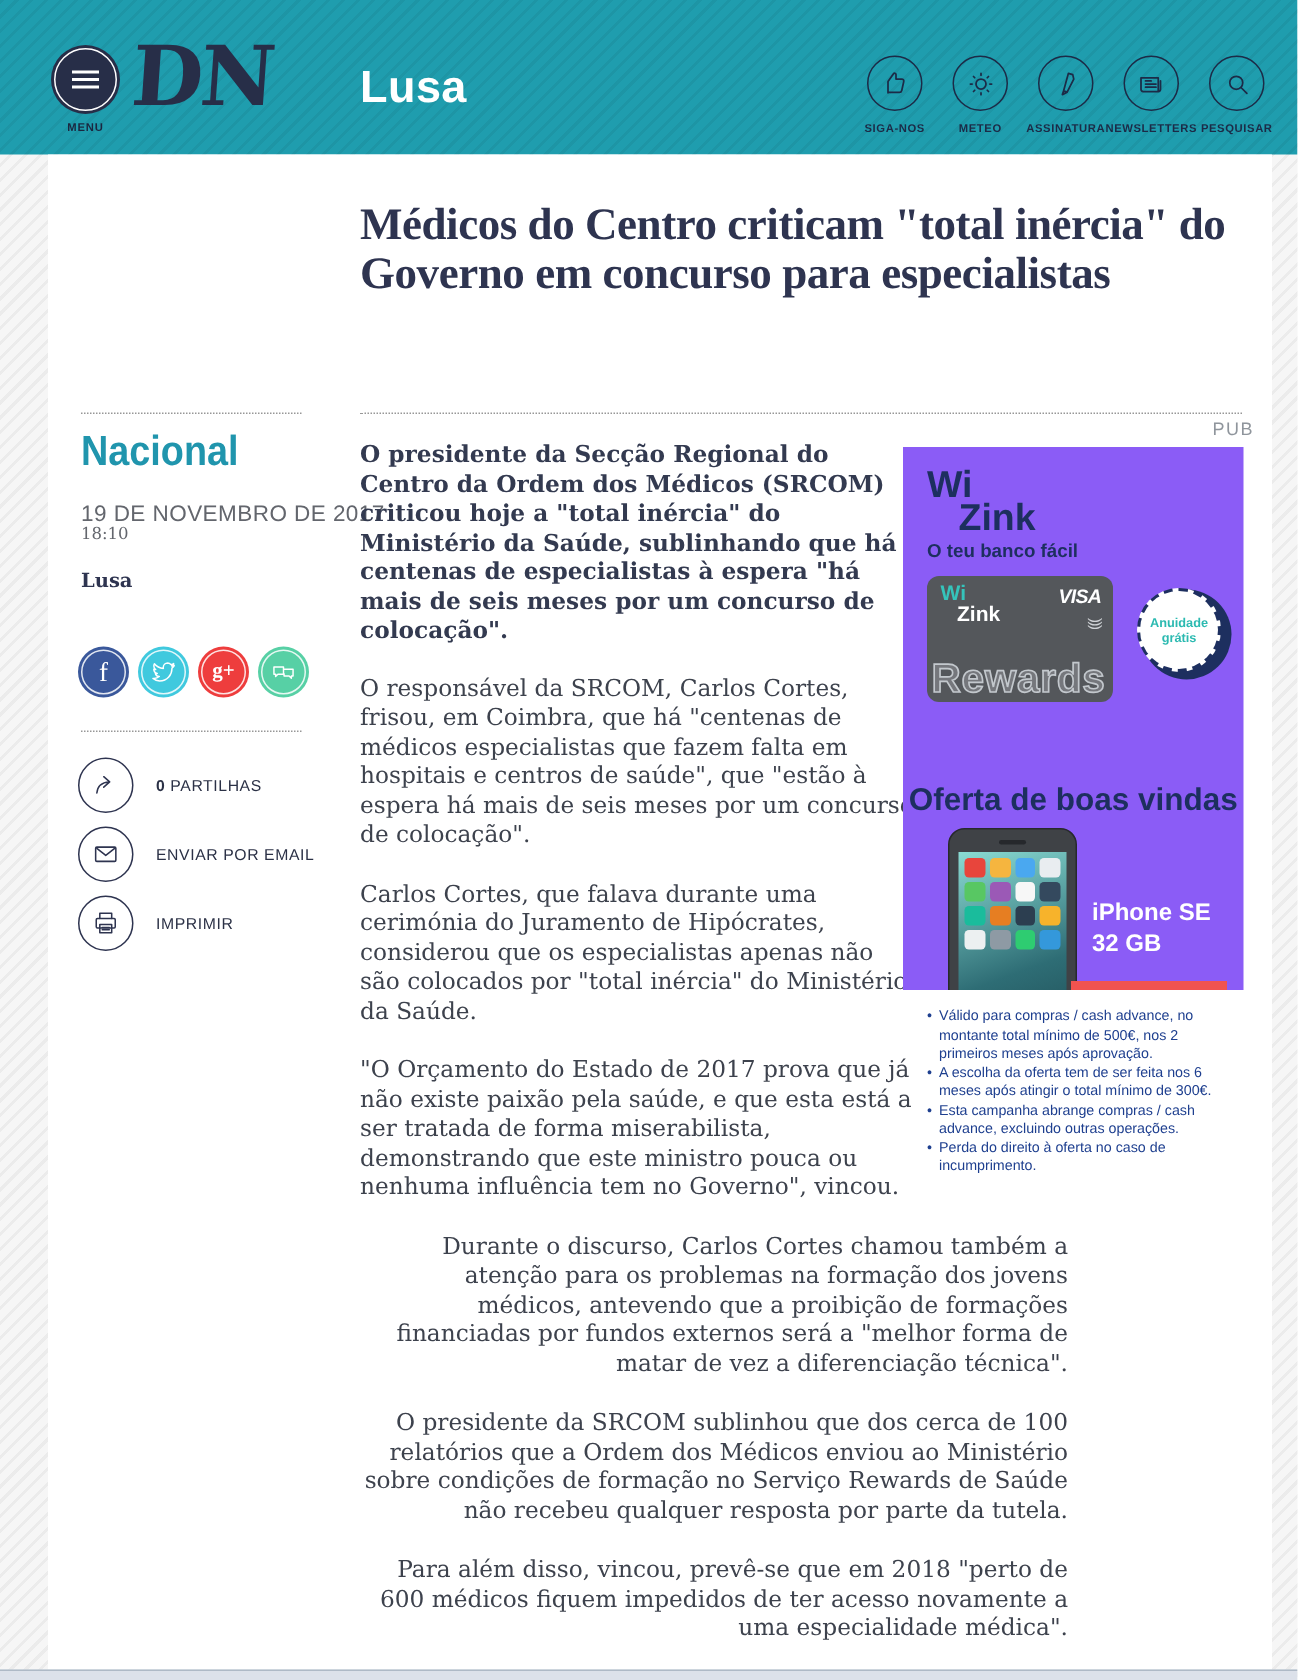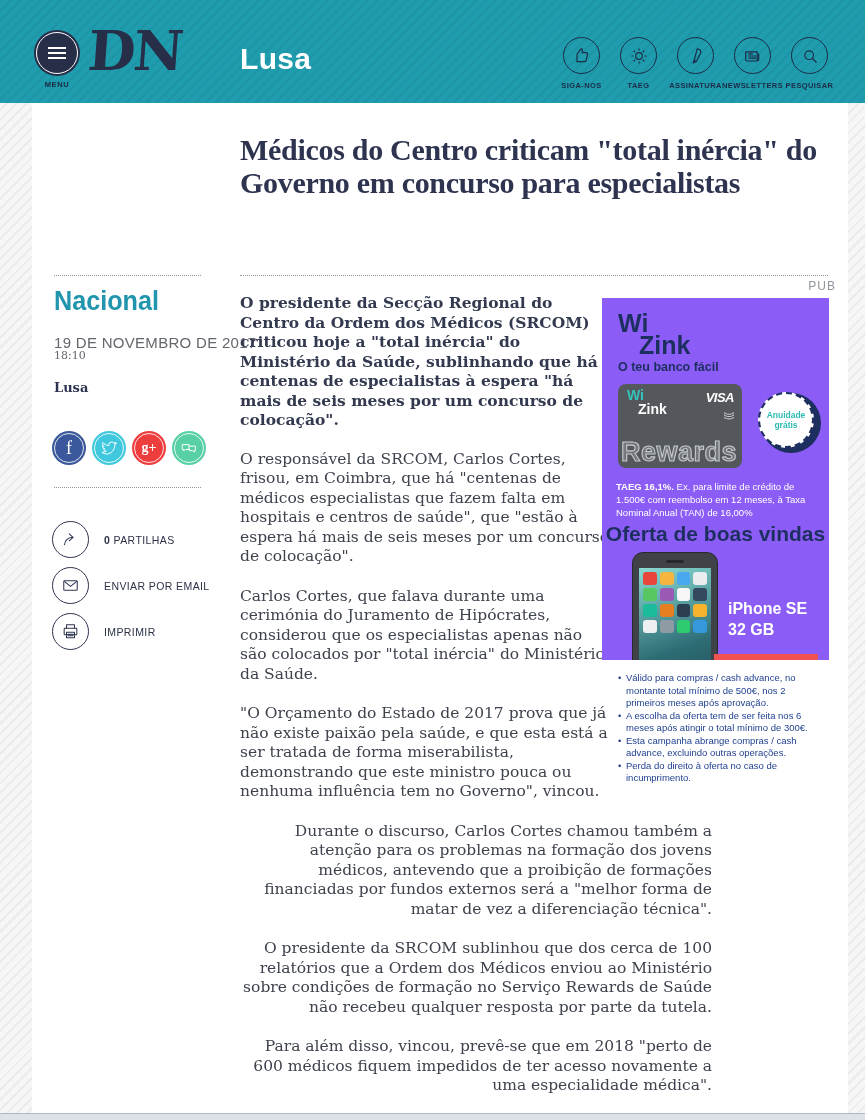--- a/index.html
+++ b/index.html
@@ -16,21 +16,21 @@
               background:#272e48; border:none; cursor:pointer; }
   .menu-btn::after { content:''; position:absolute; inset:2px; border:1px solid #fff; border-radius:50%; }
   .menu-bars { position:absolute; left:50%; top:50%; width:18px; height:2px; background:#fff;
                transform:translate(-50%,-50%); box-shadow:0 -5px 0 #fff, 0 5px 0 #fff; }
   .menu-label { position:absolute; left:34px; top:80px; width:46px; text-align:center;
                 font-size:7.5px; font-weight:bold; letter-spacing:.6px; color:#1b2740; }
   .dn-logo { position:absolute; left:88px; top:18px; font-family:"DejaVu Serif", serif;
              font-weight:bold; font-size:55px; color:#272e48; letter-spacing:-2px; transform:skewX(-4deg); }
   .hdr-section { position:absolute; left:240px; top:42px; color:#fff; font-size:30px; font-weight:bold;
                  letter-spacing:.3px; }
-  .hdr-nav { position:absolute; right:27px; top:37px; display:flex;align-items:flex-end; }
+  .hdr-nav { position:absolute; right:12px; top:37px; display:flex;align-items:flex-end; }
   .hdr-item { width:57px; display:flex; flex-direction:column; align-items:center; cursor:pointer; }
   .hdr-circle { width:37px; height:37px; border:1.5px solid #1c2b47; border-radius:50%;
                 display:flex; align-items:center; justify-content:center; }
   .hdr-item span.lbl { margin-top:7px; font-size:7.5px; font-weight:bold; letter-spacing:.4px; color:#1c2b47; white-space:nowrap; }
   .hdr-circle svg { width:20px; height:20px; stroke:#1c2b47; fill:none; stroke-width:1.4; stroke-linecap:round; stroke-linejoin:round; }
 
   
   .card { position:absolute; left:32px; top:103px; width:816px; height:1011px; background:#fff; }
   .title { position:absolute; left:208px; top:30px; width:594px;
            font-family:"Liberation Serif", serif; font-weight:bold; font-size:30px; line-height:33px;
@@ -53,21 +53,21 @@
   .socials { position:absolute; left:20px; top:328px; display:flex; gap:6px; }
   .soc { position:relative; width:34px; height:34px; border-radius:50%; cursor:pointer;
          display:flex; align-items:center; justify-content:center; }
   .soc::after { content:''; position:absolute; inset:2px; border:1px solid rgba(255,255,255,.85); border-radius:50%; }
   .soc-fb { background:#3a589b; font-family:"Liberation Serif", serif; color:#fff; font-size:18px; }
   .soc-tw { background:#40c9de; }
   .soc-gp { background:#ee3d3d; color:#fff; font-weight:bold; font-size:14px; font-family:"Liberation Serif", serif; }
   .soc-cm { background:#57d0a5; }
   .soc svg { width:18px; height:18px; stroke:#fff; fill:none; stroke-width:1.3; stroke-linecap:round; stroke-linejoin:round; }
   .rule-share { left:22px; top:384px; width:147px; }
-  .share-rows { position:absolute; left:20px; top:418px; }
+  .share-rows { position:absolute; left:20px; top:402px; }
   .share-row { display:flex; align-items:center; gap:15px; margin-bottom:9px; cursor:pointer; }
   .share-circle { width:37px; height:37px; border:1px solid #2e3450; border-radius:50%;
                   display:flex; align-items:center; justify-content:center; flex:none; }
   .share-circle svg { width:19px; height:19px; stroke:#2e3450; fill:none; stroke-width:1.3; stroke-linecap:round; stroke-linejoin:round; }
   .share-lbl { font-size:10.5px; letter-spacing:.4px; color:#2b3146; white-space:nowrap; }
   .share-lbl b { font-weight:bold; }
 
   
   .main-col { position:absolute; left:208px; top:190px; width:482px; }
   .main-col p { font-family:"DejaVu Serif", serif; font-size:15.5px; line-height:19.5px;
@@ -138,21 +138,21 @@
         </span>
         <span class="lbl">SIGA-NOS</span>
       </div>
       <div class="hdr-item">
         <span class="hdr-circle">
           <svg viewBox="0 0 24 24">
               <circle cx="12" cy="12" r="4"></circle>
               <path d="M12 3.5v1.4M12 19.1v1.4M3.5 12h1.4M19.1 12h1.4M6 6l1 1M17 17l1 1M18 6l-1 1M7 17l-1 1"></path>
             </svg>
         </span>
-        <span class="lbl">TAEG</span>
+        <span class="lbl">METEO</span>
       </div>
       <div class="hdr-item">
         <span class="hdr-circle">
           <svg viewBox="0 0 24 24">
               <path d="M13.5 3.5l3.5 1 .8 3.6-5.3 10.4-2.8-1.1zM9.7 17.4l-1 3.1 3.8-2"></path>
             </svg>
         </span>
         <span class="lbl">ASSINATURA</span>
       </div>
       <div class="hdr-item">
@@ -259,21 +259,20 @@
         <div class="wz-card">
           <span class="wi">Wi</span>
           <span class="zk">Zink</span>
           <span class="visa">VISA</span>
           <span class="nfc">)))</span>
           <span class="wz-rewards">Rewards</span>
         </div>
 
         <div class="wz-badge">Anuidade grátis</div>
 
-        <div class="wz-taeg"><b>TAEG 16,1%.</b><span> Ex. para limite de crédito de 1.500€ com reembolso em 12 meses, à Taxa Nominal Anual (TAN) de 16,00%</span></div>
 
         <div class="wz-offer">Oferta de boas vindas</div>
 
         <div class="phone">
           <span class="spk"></span>
           <div class="screen">
             <i style="background:#e8453c"></i>
               <i style="background:#f5b53f"></i>
               <i style="background:#4aa8f0"></i>
               <i style="background:#e9edf0"></i>

